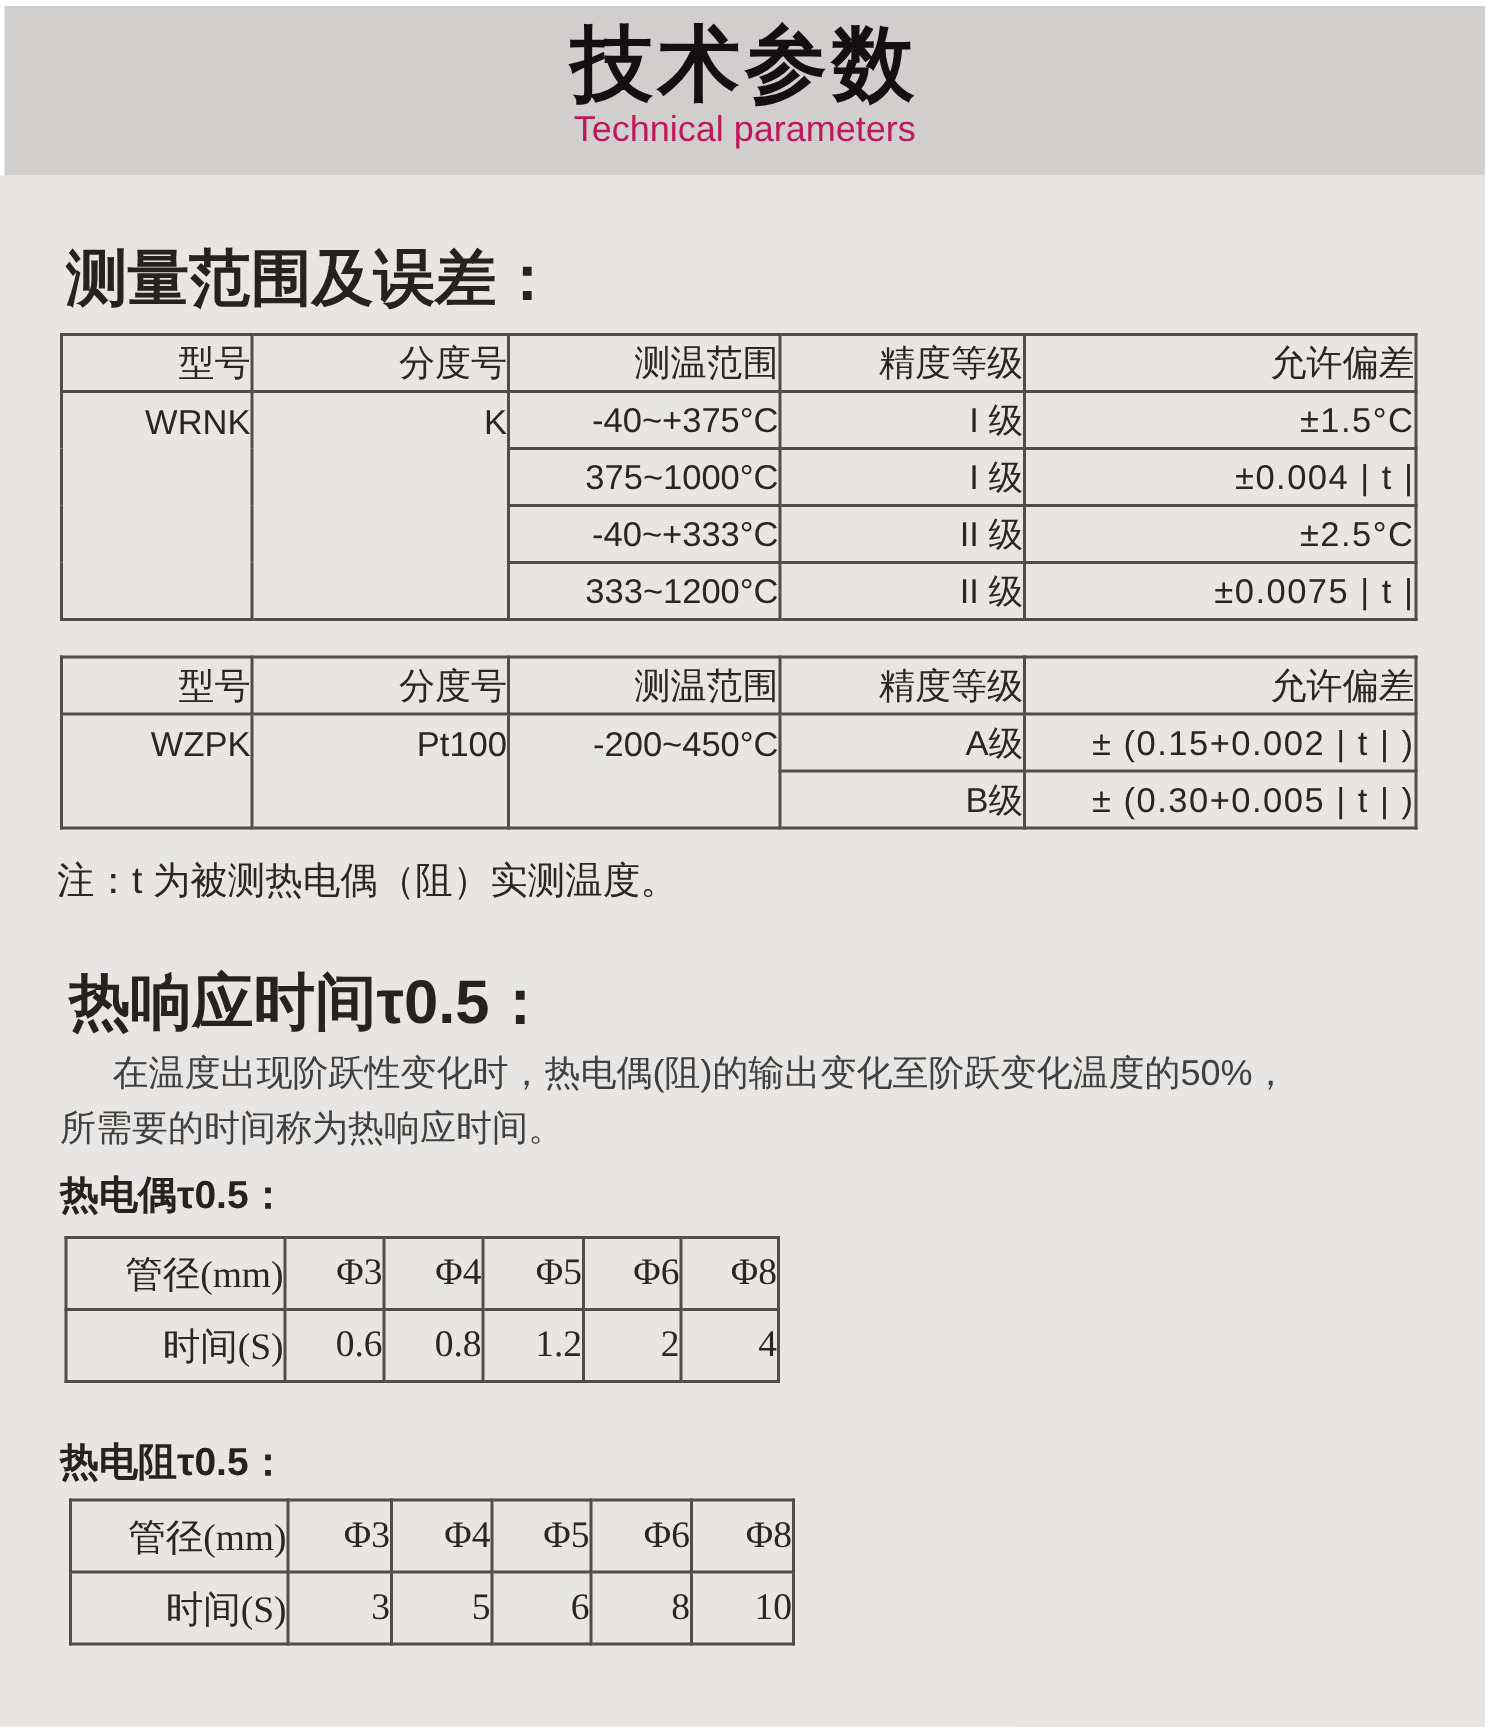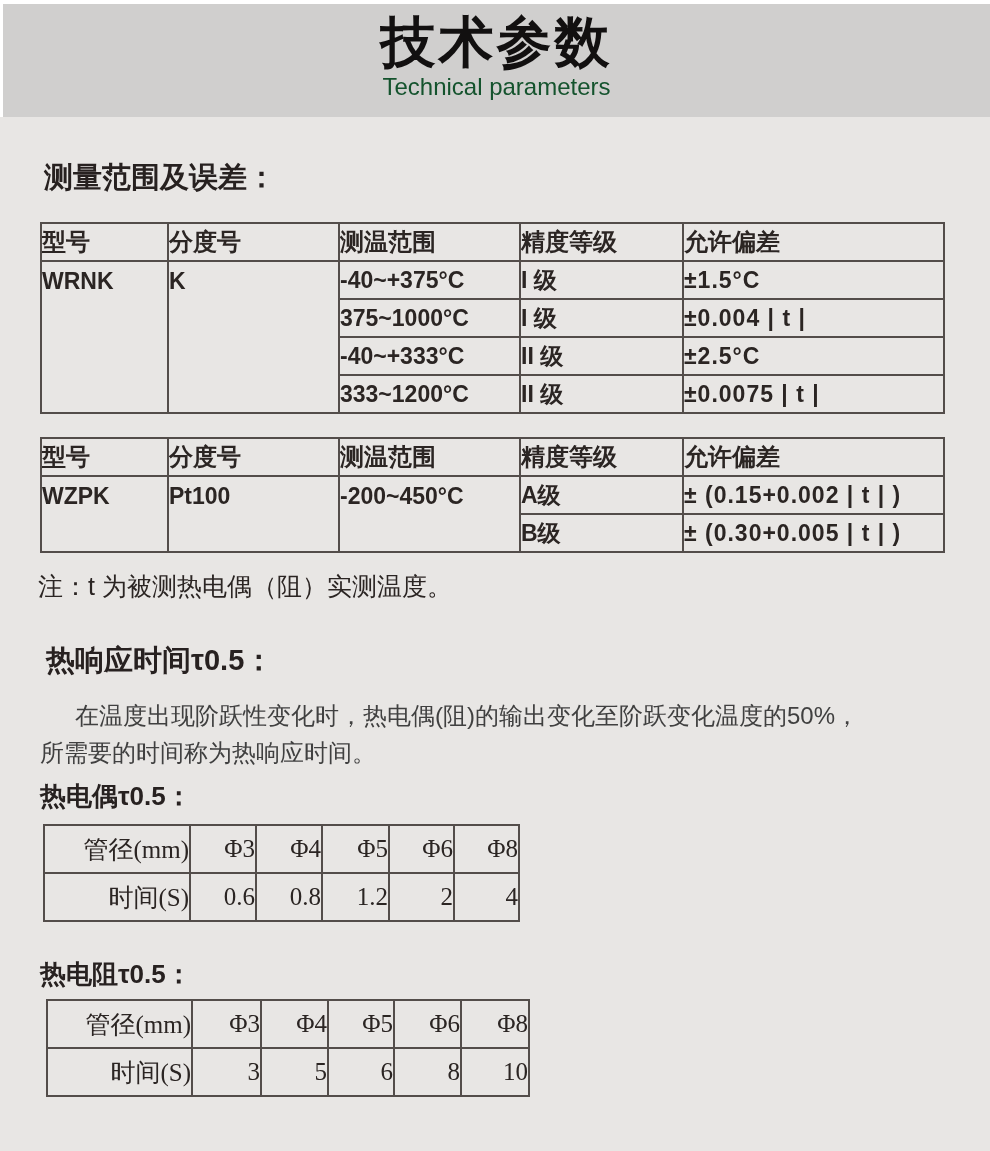--- a/index.html
+++ b/index.html
@@ -11,40 +11,40 @@
   
   .band{
     position:absolute;top:4px;left:3px;width:987px;height:113px;
     background:#d0cfce;text-align:center;
   }
   .band .title{
     font-size:55px;font-weight:bold;color:#121010;letter-spacing:3px;
     margin-top:7px;line-height:62px;
   }
   .band .subtitle{
-    font-size:24px;color:#14532d;line-height:28px;
+    font-size:24px;color:#be185d;line-height:28px;
   }
   
   .page{
     position:absolute;top:117px;left:0;width:990px;height:1034px;
     background:#e8e6e4;
   }
   .abs{position:absolute;}
-  .h-section{font-size:29px;font-weight:bold;color:#272120;white-space:nowrap;text-align:right;}
+  .h-section{font-size:41px;font-weight:bold;color:#272120;white-space:nowrap;text-align:right;}
   .h-sub{font-size:26px;font-weight:bold;color:#272120;white-space:nowrap;}
   .note{font-size:25px;color:#2b2523;white-space:nowrap;}
   .para-line{font-size:24px;color:#404040;line-height:37px;white-space:nowrap;}
   .indent{text-indent:35px;}
 
   
   table{border-collapse:collapse;table-layout:fixed;}
   .spec{background:transparent;}
   .spec td,.spec th{
-    border:2px solid #534d4a;text-align:left;vertical-align:middle;
-    font-weight:bold;padding:0;overflow:hidden;
+    border:2px solid #534d4a;text-align:right;vertical-align:middle;
+    font-weight:normal;padding:0;overflow:hidden;
   }
   .spec th{font-size:24px;height:36px;}
   .spec td{font-size:23px;height:36px;}
   .spec .span-top{vertical-align:top;padding-top:6px;}
   .dev{font-size:24px;letter-spacing:1px;}
 
   
   .tau td,.tau th{
     border:2px solid #534d4a;text-align:right;vertical-align:middle;
     font-weight:normal;padding:0;overflow:hidden;

